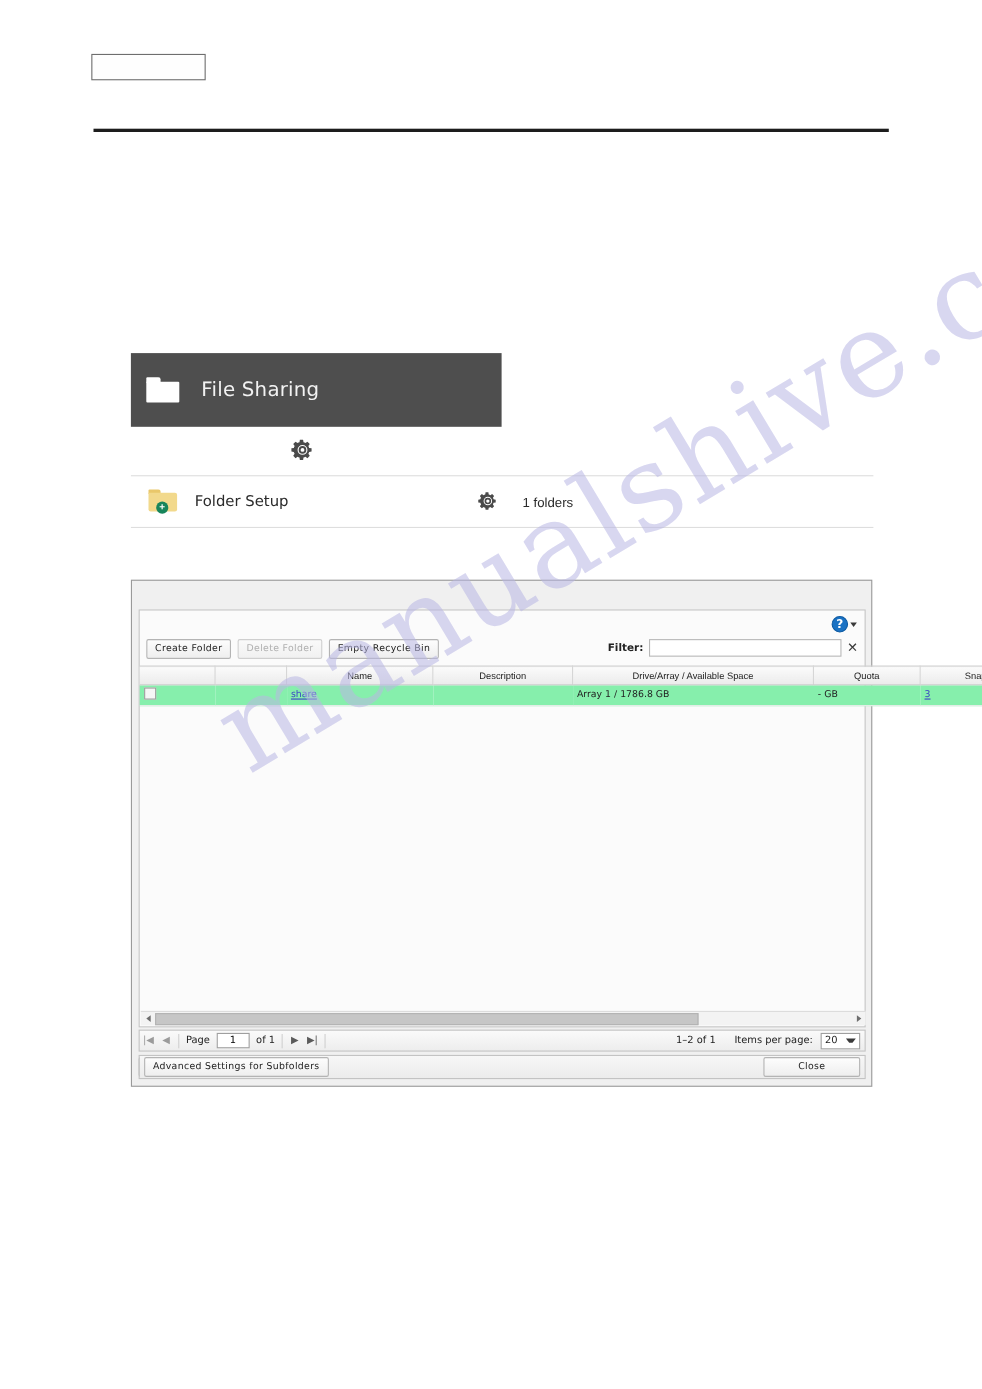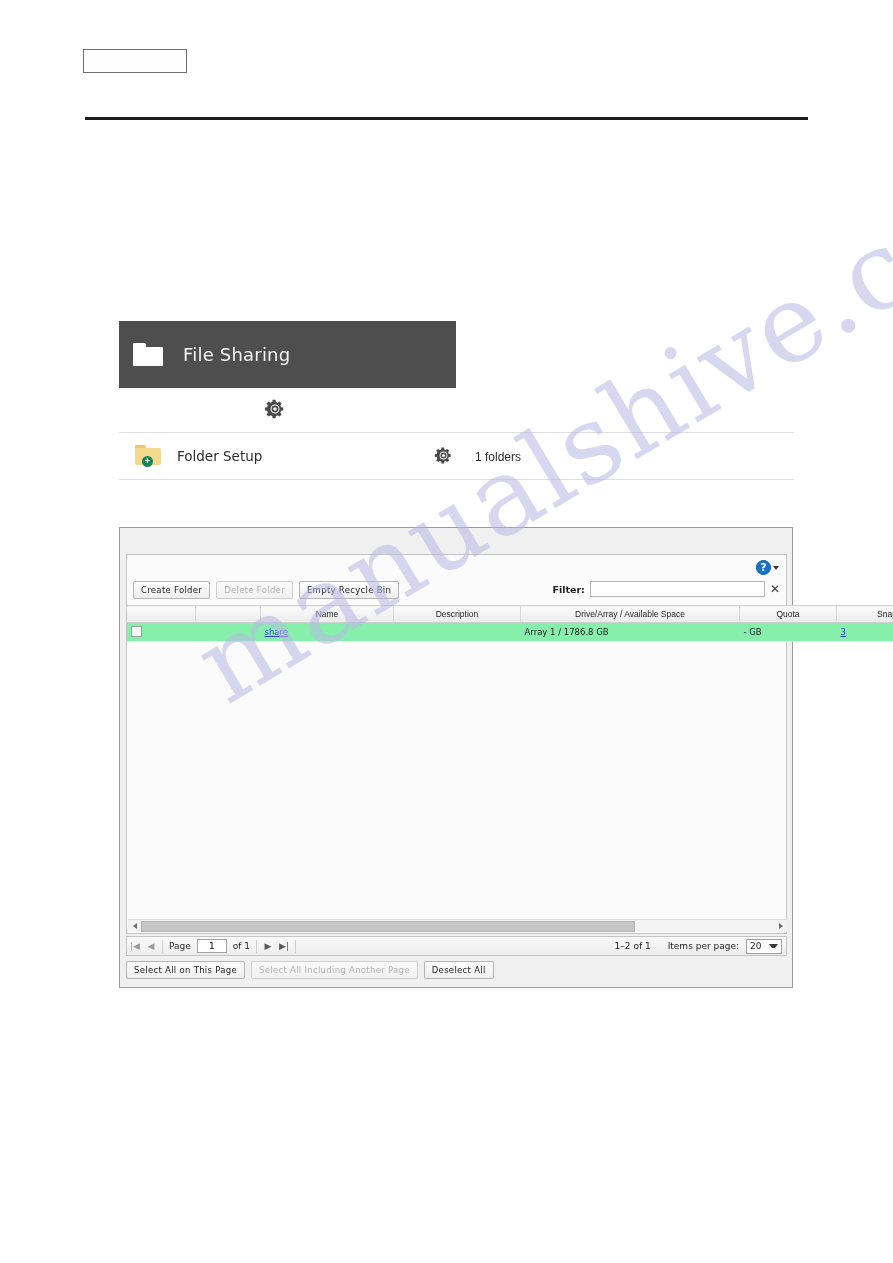--- a/index.html
+++ b/index.html
@@ -544,16 +544,21 @@
       </span>
     </span>
   </div>
 
   <div class="selrow">
     <span class="btn">Select All on This Page</span>
     <span class="btn disabled">Select All Including Another Page</span>
     <span class="btn">Deselect All</span>
   </div>
 
+  <div class="bottombar">
+    <span class="btn">Advanced Settings for Subfolders</span>
+    <span class="spacer"></span>
+    <span class="btn btn-wide">Close</span>
+  </div>
 </div>
 
 
 
 
 </body></html>

